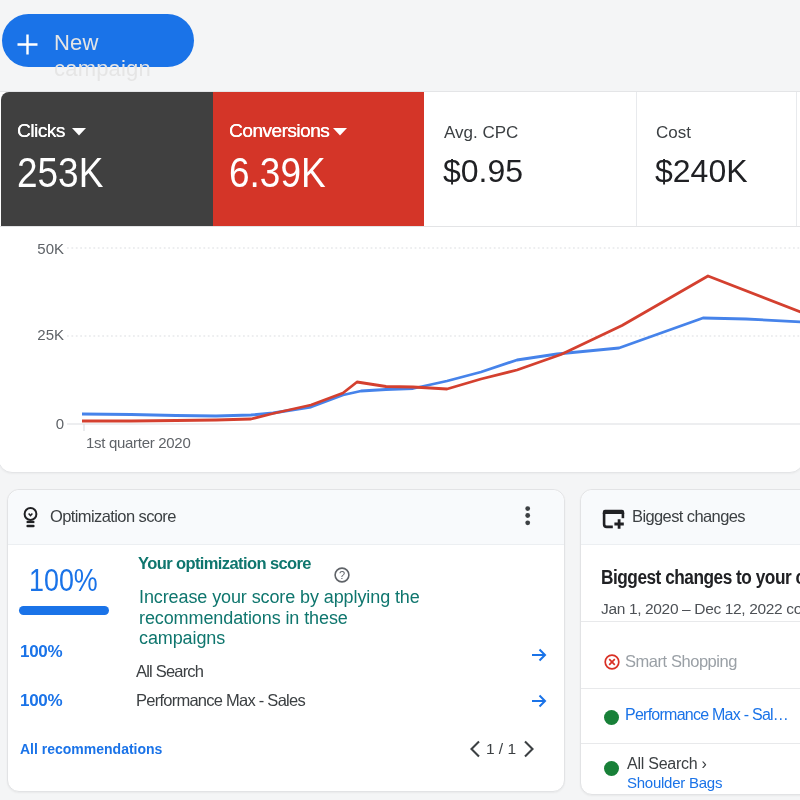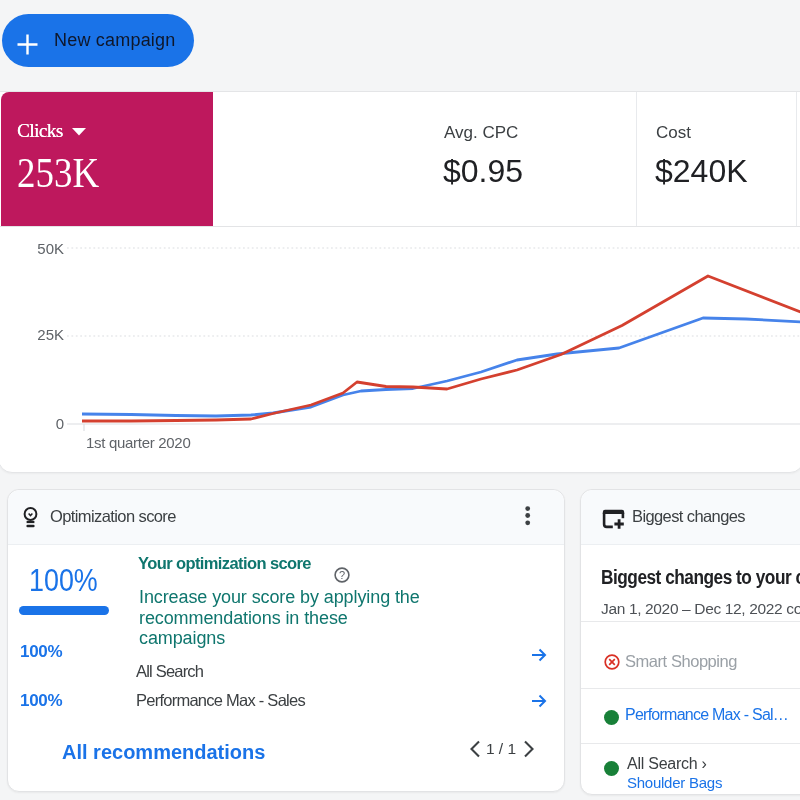--- a/index.html
+++ b/index.html
@@ -1,27 +1,27 @@
 <!DOCTYPE html>
 <html><head>
 <meta charset="utf-8">
 <style>
   html,body{margin:0;padding:0;}
   body{width:800px;height:800px;background:#f4f5f6;font-family:"Liberation Sans",sans-serif;position:relative;overflow:hidden;}
   .abs{position:absolute;}
 
   
   #newcamp{left:2px;top:14px;width:192px;height:53px;border-radius:27px;background:#1a73e8;}
-  #newcamp span{position:absolute;left:52px;top:16px;color:#0f172a;font-size:18px;font-weight:500;letter-spacing:.2px;}
+  #newcamp span{position:absolute;left:52px;top:16px;color:#e5e5e5;font-size:22px;font-weight:500;letter-spacing:.2px;}
 
   
   #panel{left:-2px;top:91px;width:804px;height:380px;background:#fff;border:1px solid #e4e5e7;border-radius:0 0 14px 14px;box-shadow:0 1px 2px rgba(0,0,0,.04);}
 
   .statcard{position:absolute;top:0;height:134px;}
-  #card-clicks{left:2px;width:212px;background:#be185d;border-radius:8px 0 0 0;font-family:Liberation Serif, serif;}
+  #card-clicks{left:2px;width:212px;background:#404040;border-radius:8px 0 0 0;}
   #card-conv{left:214px;width:211px;background:#d43528;}
   #card-cpc{left:425px;width:212px;border-right:1px solid #e8eaed;}
   #card-cost{left:637px;width:160px;border-right:1px solid #e8eaed;}
   #statsborder{left:0;top:134px;width:804px;height:1px;background:#e3e4e6;}
 
   .mlabel{position:absolute;font-size:19px;letter-spacing:-.5px;text-shadow:.35px 0 0 currentColor;}
   .mval{position:absolute;font-size:42px;transform:scaleX(.88);transform-origin:0 0;}
   .wlabel{position:absolute;font-size:17px;color:#3c4043;}
   .wval{position:absolute;font-size:32px;color:#202124;}
 
@@ -42,20 +42,27 @@
   <span>New campaign</span>
 </div>
 
 <div class="abs" id="panel">
   <div class="statcard" id="card-clicks">
     <div class="mlabel" style="left:16px;top:28px;color:#fff;">Clicks</div>
     <svg style="position:absolute;left:70px;top:35px" width="16" height="9" viewBox="0 0 16 9">
         <path d="M1 1 L8 8.5 L15 1 Z" fill="#fff"></path>
       </svg>
     <div class="mval" style="left:16px;top:57px;color:#fff;">253K</div>
+  </div>
+  <div class="statcard" id="card-conv">
+    <div class="mlabel" style="left:16px;top:28px;color:#fff;">Conversions</div>
+    <svg style="position:absolute;left:119px;top:35px" width="16" height="9" viewBox="0 0 16 9">
+        <path d="M1 1 L8 8.5 L15 1 Z" fill="#fff"></path>
+      </svg>
+    <div class="mval" style="left:16px;top:57px;color:#fff;">6.39K</div>
   </div>
   <div class="statcard" id="card-cpc">
     <div class="wlabel" style="left:20px;top:31px;">Avg. CPC</div>
     <div class="wval" style="left:19px;top:61px;">$0.95</div>
   </div>
   <div class="statcard" id="card-cost">
     <div class="wlabel" style="left:20px;top:31px;">Cost</div>
     <div class="wval" style="left:19px;top:61px;">$240K</div>
   </div>
   <div class="abs" id="statsborder"></div>
@@ -105,21 +112,21 @@
   <div class="abs" style="left:12px;top:152px;font-size:17px;letter-spacing:-.3px;font-weight:700;color:#1a73e8;">100%</div>
   <div class="abs" style="left:128px;top:152px;font-size:16.5px;letter-spacing:-.8px;color:#3c4043;margin-top:20px;">All Search</div>
   <svg style="position:absolute;left:522px;top:156px" width="18" height="18" viewBox="0 0 18 18">
       <path d="M2 9 H15 M9.5 3.5 L15 9 L9.5 14.5" stroke="#1a73e8" stroke-width="2" fill="none"></path>
     </svg>
   <div class="abs" style="left:12px;top:201px;font-size:17px;letter-spacing:-.3px;font-weight:700;color:#1a73e8;">100%</div>
   <div class="abs" style="left:128px;top:201px;font-size:16.5px;letter-spacing:-.75px;color:#3c4043;text-align:right;">Performance Max - Sales</div>
   <svg style="position:absolute;left:522px;top:202px" width="18" height="18" viewBox="0 0 18 18">
       <path d="M2 9 H15 M9.5 3.5 L15 9 L9.5 14.5" stroke="#1a73e8" stroke-width="2" fill="none"></path>
     </svg>
-  <div class="abs" style="left:12px;top:251px;font-size:20px;font-weight:700;color:#1a73e8;margin-left:42px;">All recommendations</div>
+  <div class="abs" style="left:12px;top:251px;font-size:14px;font-weight:700;color:#1a73e8;">All recommendations</div>
   <svg style="position:absolute;left:459px;top:250px" width="70" height="18" viewBox="0 0 70 18">
     <path d="M12 1.5 L4.5 9 L12 16.5" stroke="#3c4043" stroke-width="2.1" fill="none"></path>
     <text x="34" y="14" font-size="15.5" fill="#3c4043" text-anchor="middle" font-family="Liberation Sans">1 / 1</text>
     <path d="M58 1.5 L65.5 9 L58 16.5" stroke="#3c4043" stroke-width="2.1" fill="none"></path>
   </svg>
 </div>
 
 <div class="card" id="bigcard">
   <div class="cardhead">
     <svg style="position:absolute;left:21px;top:19px" width="23" height="21" viewBox="0 0 23 21">

